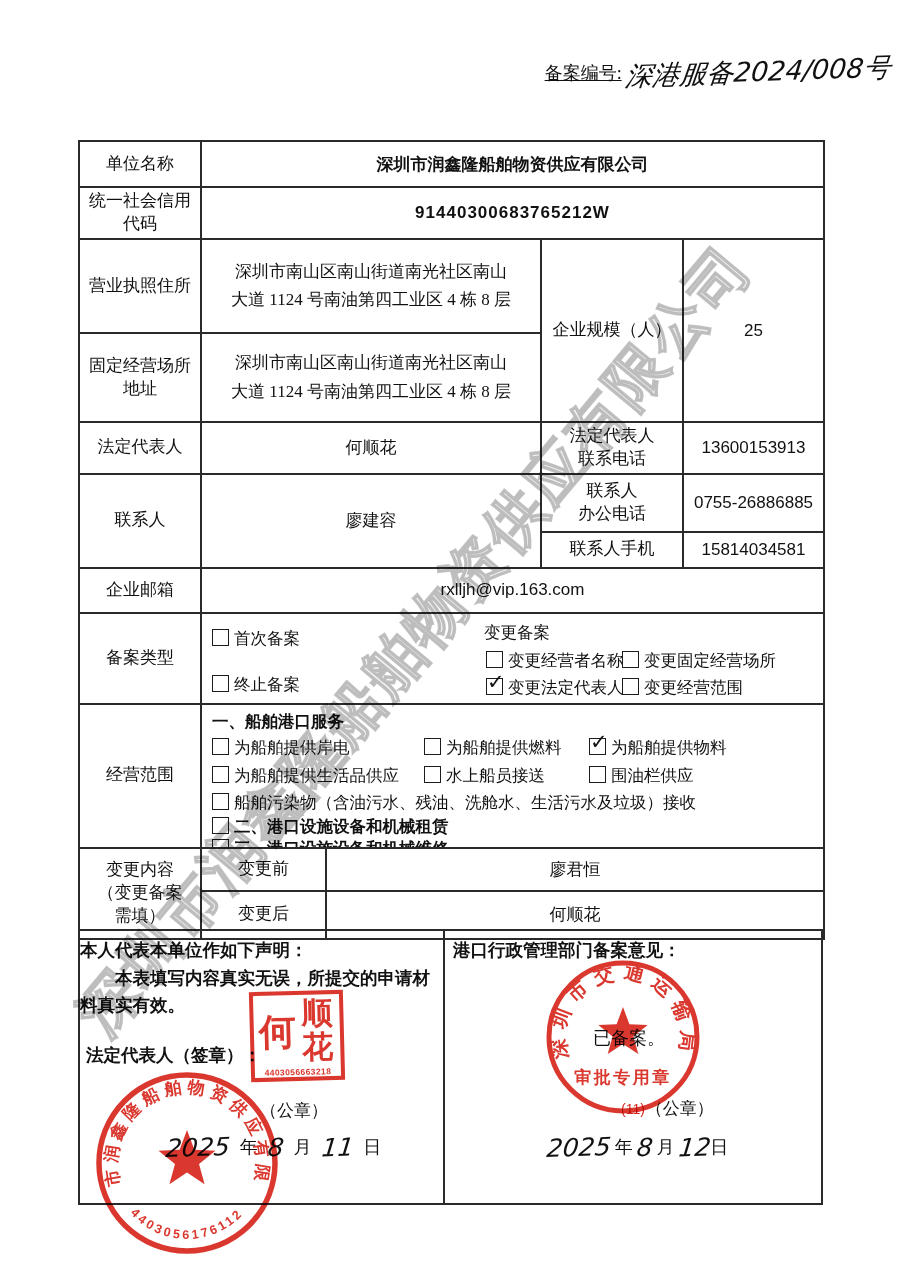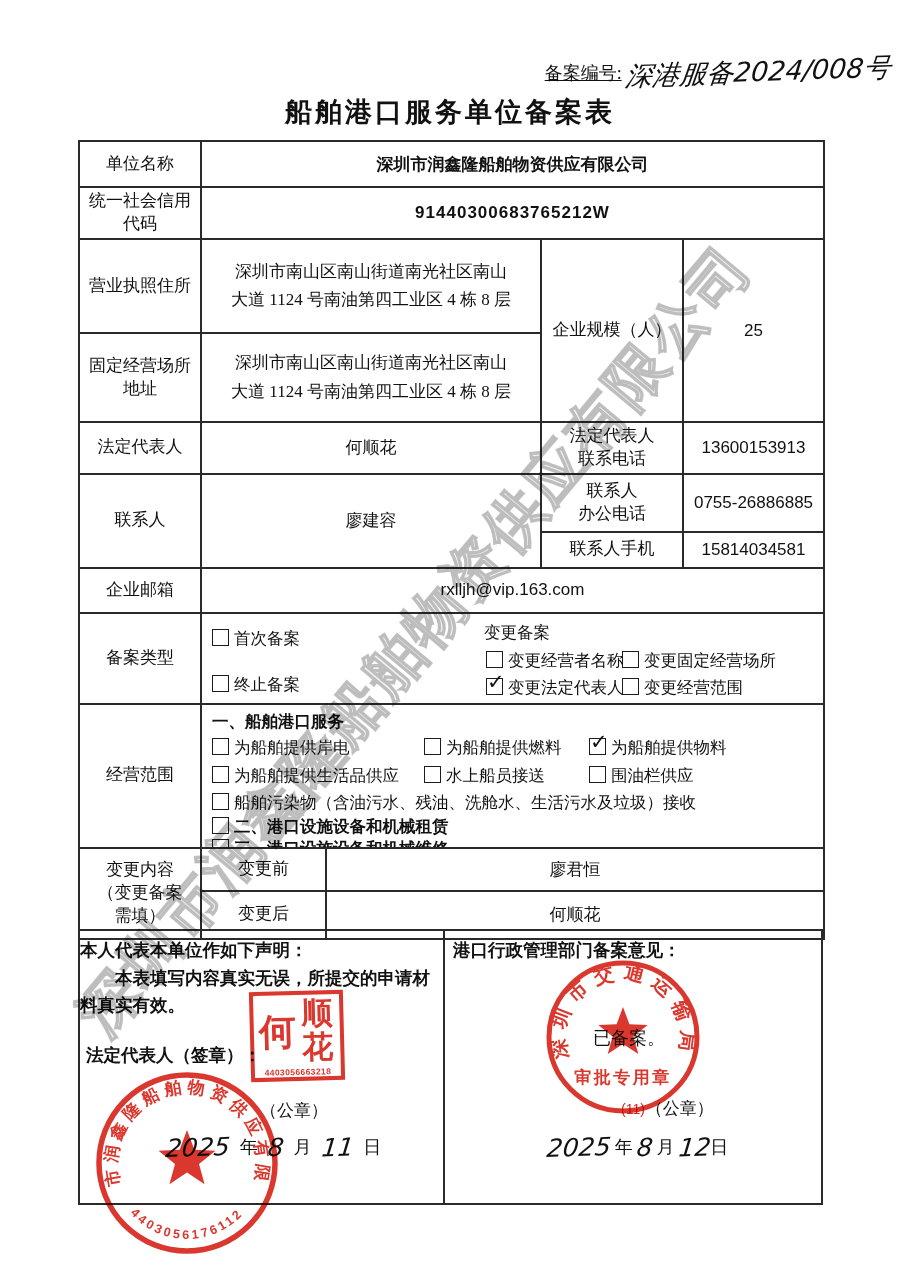--- a/index.html
+++ b/index.html
@@ -62,21 +62,20 @@
 <body>
 
 <div class="page">
 
   <div class="watermark">深圳市润鑫隆船舶物资供应有限公司</div>
 
   <div class="filing-line">
     <span class="filing-label">备案编号:</span>
     <span class="hw filing-value">深港服备2024/008号</span>
   </div>
-  <div class="doc-title">船舶港口服务单位备案表</div>
 
   <table class="form">
     <colgroup>
         <col style="width:122px">
         <col style="width:125px">
         <col style="width:215px">
         <col style="width:142px">
         <col style="width:141px">
       </colgroup>
     <tbody>

